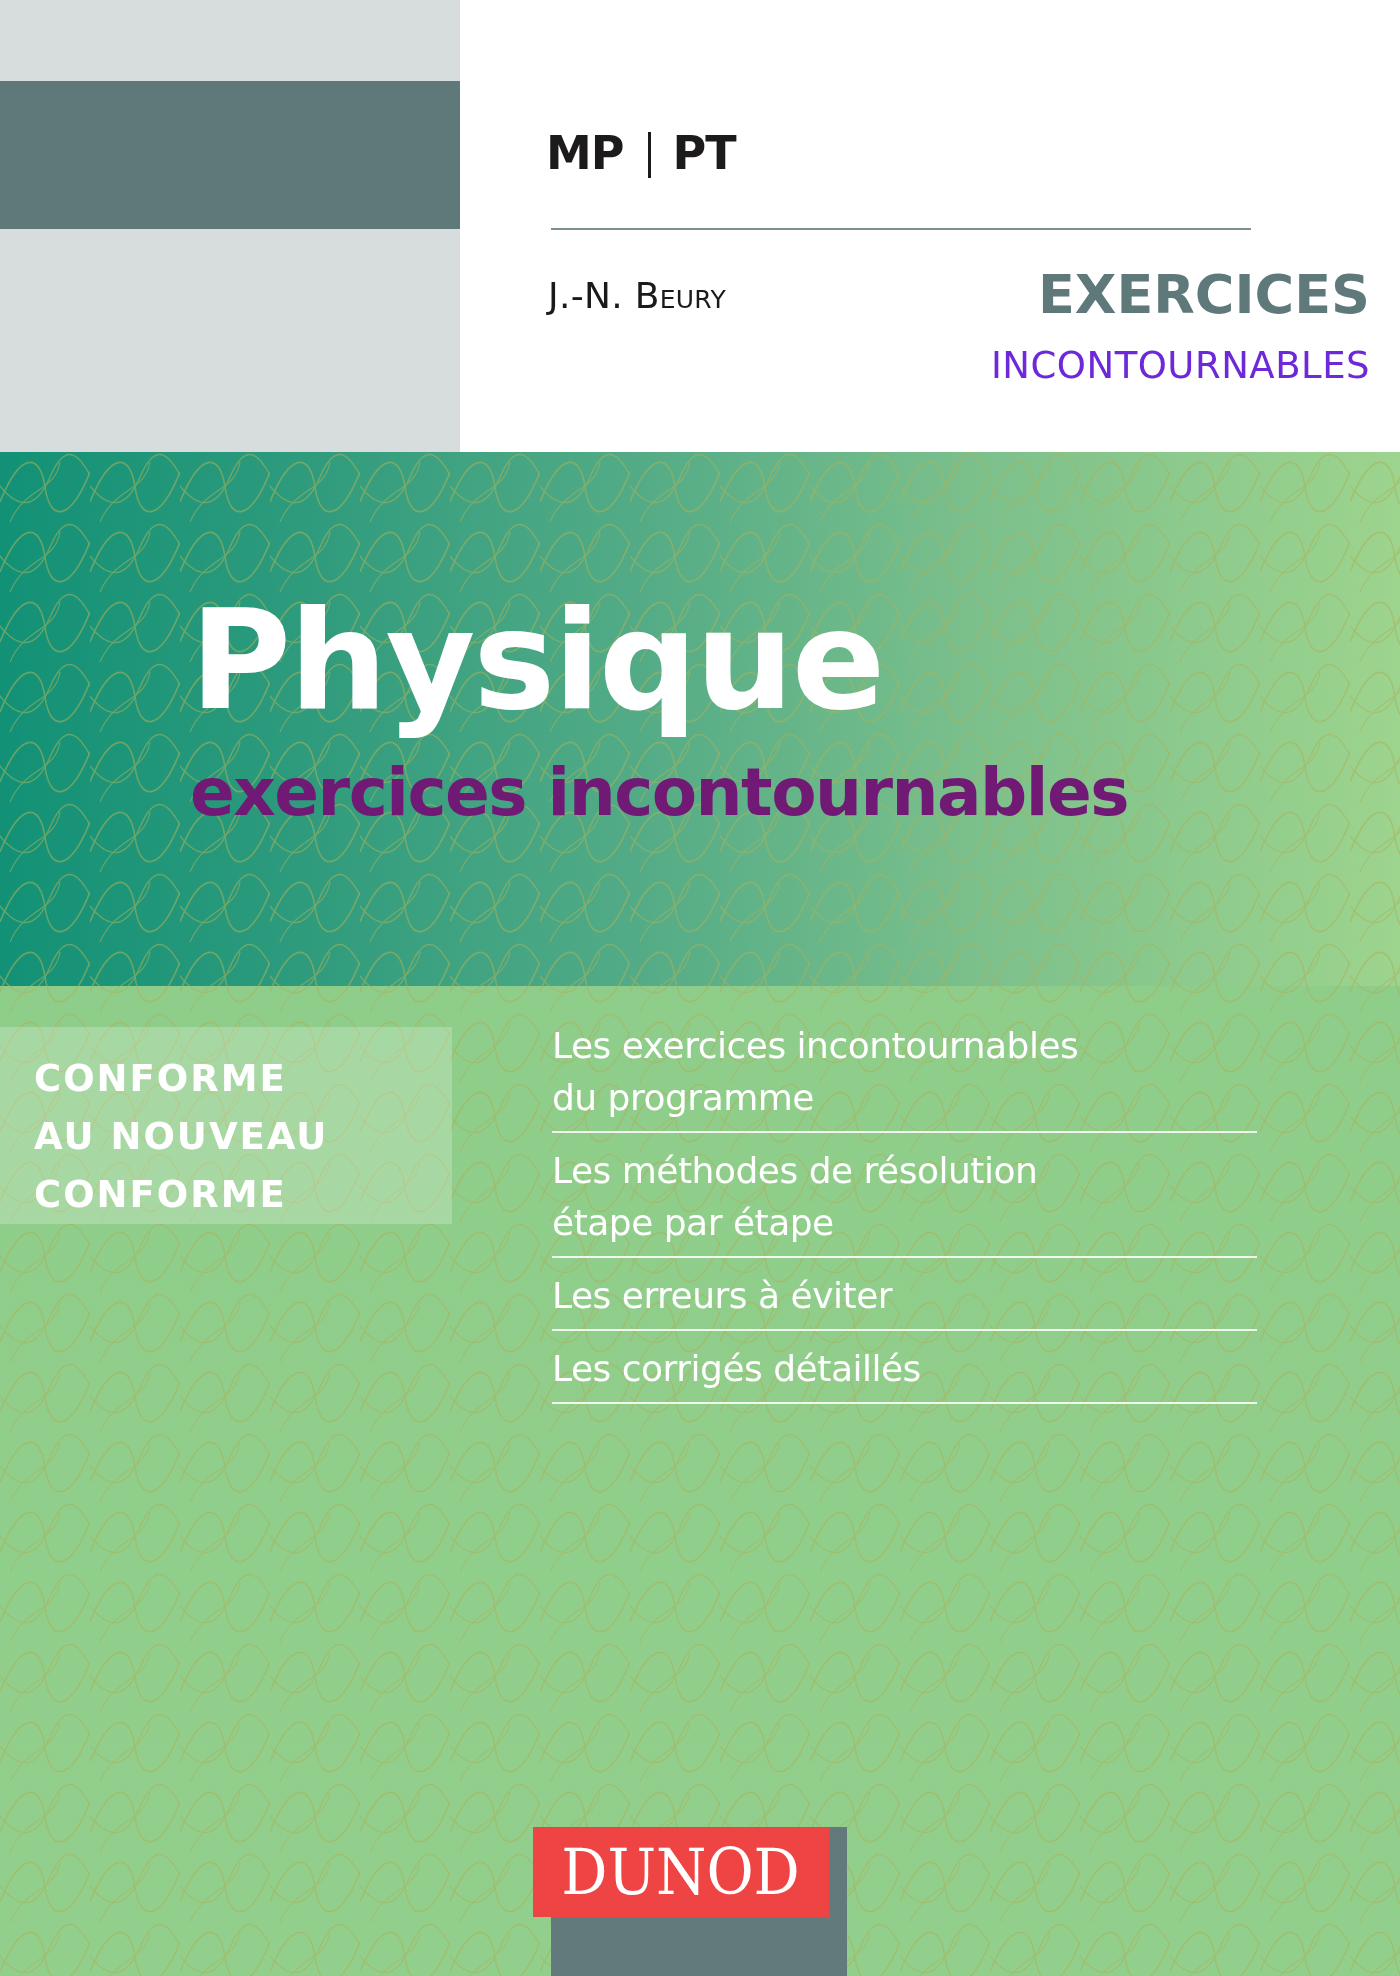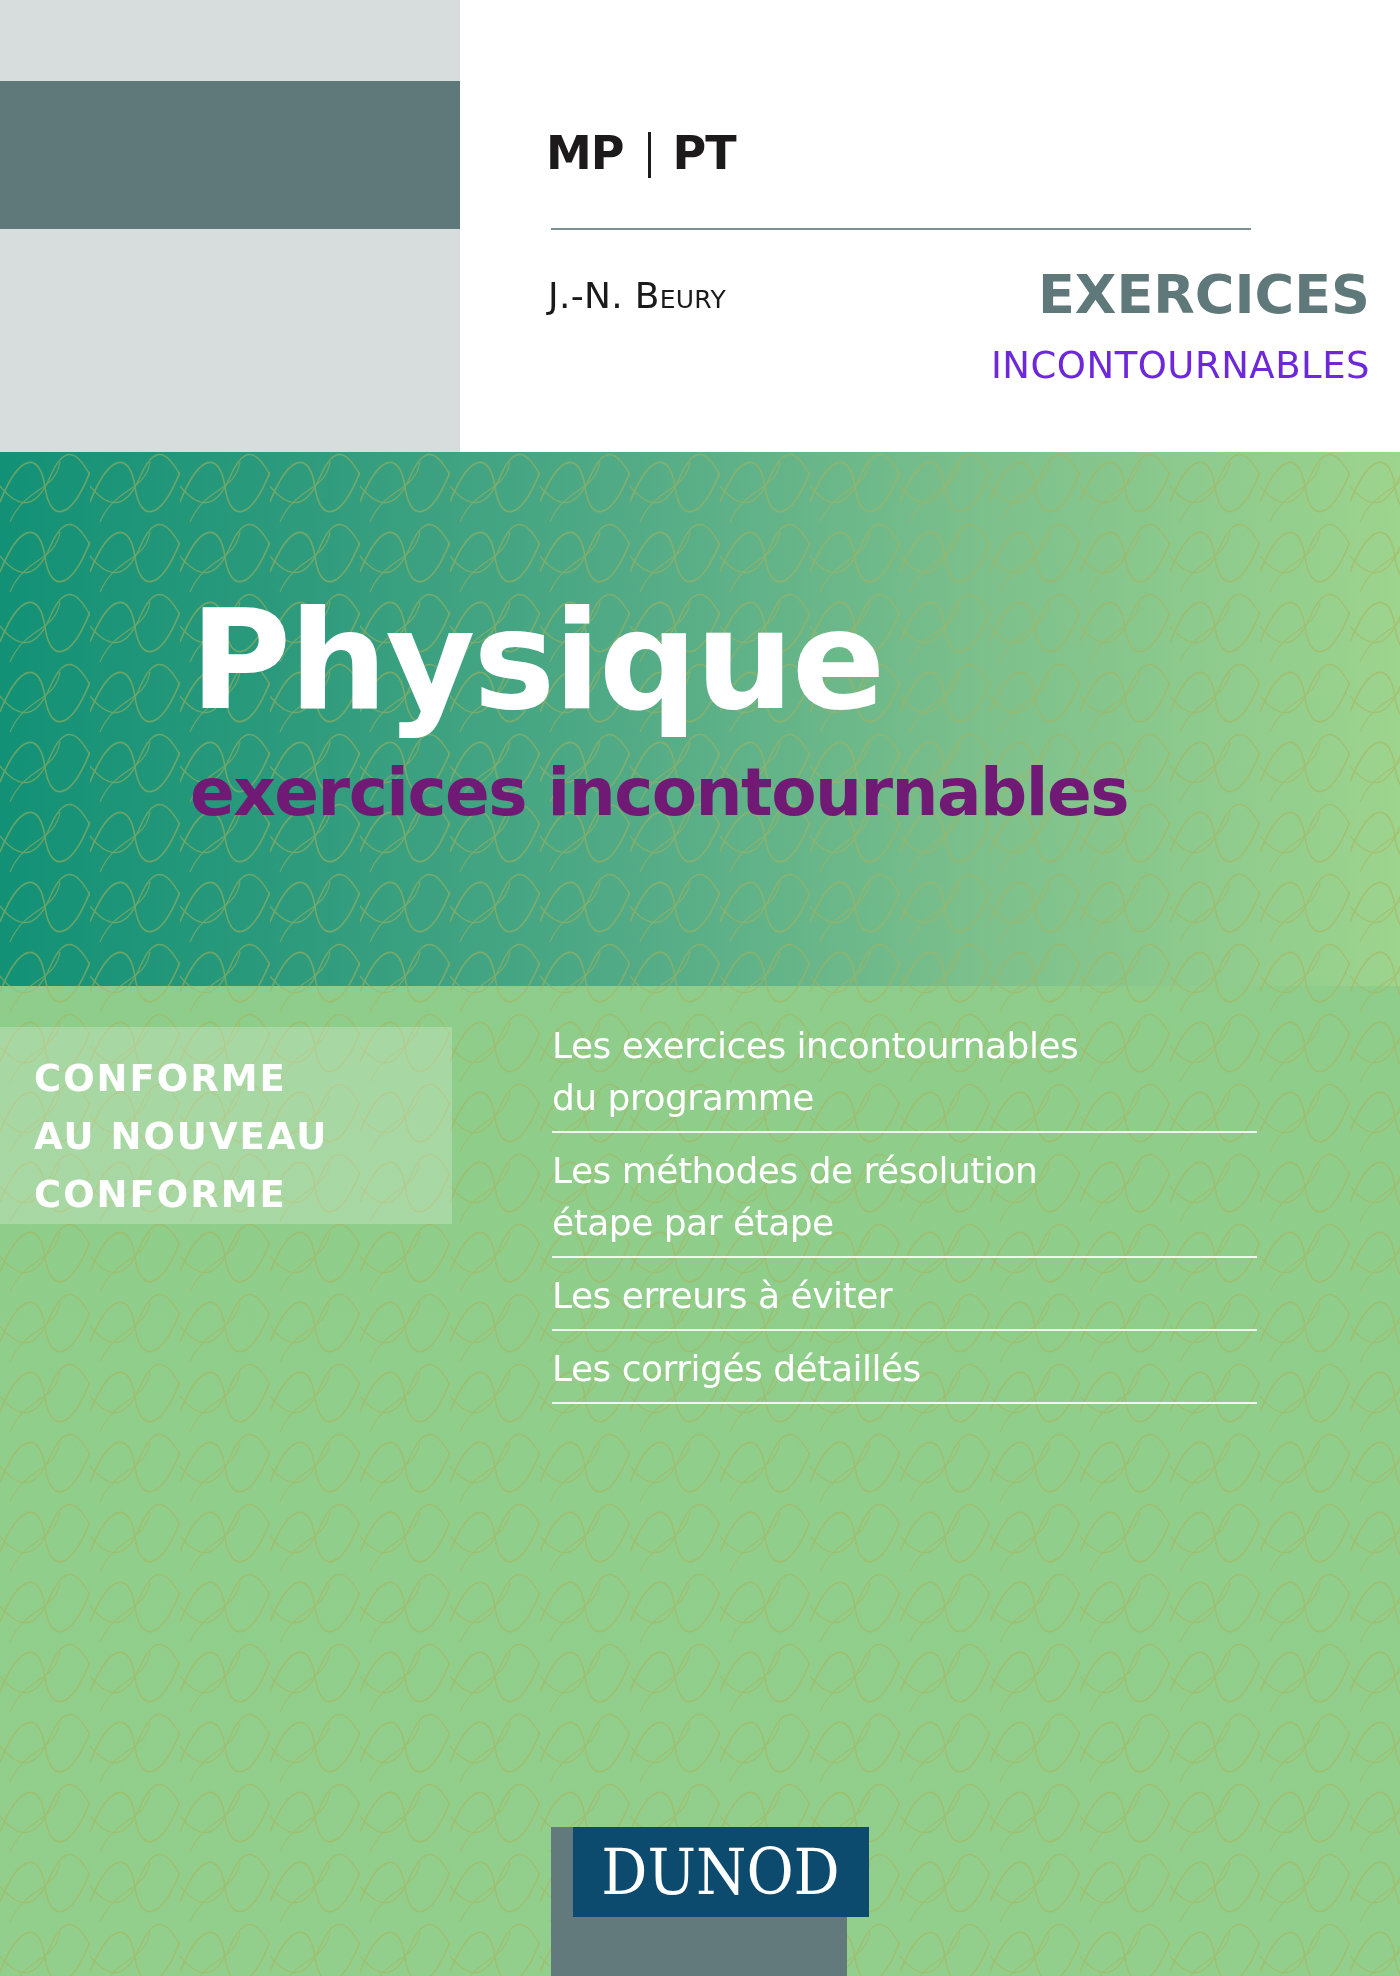--- a/index.html
+++ b/index.html
@@ -85,21 +85,21 @@
     .feature {
       border-bottom: 2px solid rgba(255,255,255,0.85);
       color: #ffffff; font-size: 36px; line-height: 52px;
       letter-spacing: -0.5px; padding-bottom: 7px; margin-bottom: 12px;
       white-space: nowrap;
     }
     .feature div { height: 52px; }
 
     
     .publisher-box { left: 551px; top: 1827px; width: 296px; height: 149px; background: #627a7c; }
-    .publisher-black { left: 573px; top: 1827px; width: 296px; height: 90px; background: #0c4a6e; display:flex; align-items:center; justify-content:center; }
+    .publisher-black { left: 533px; top: 1827px; width: 296px; height: 90px; background: #ef4444; display:flex; align-items:center; justify-content:center; }
     .publisher-name {
       font-family: "DejaVu Serif", "Liberation Serif", serif; font-size: 64px; color: #ffffff;
       letter-spacing: 0px; line-height: 1; transform: scaleX(0.9); white-space: nowrap;
     }
   </style>
 </head>
 <body>
 
 <div class="abs top-white"></div>
 

